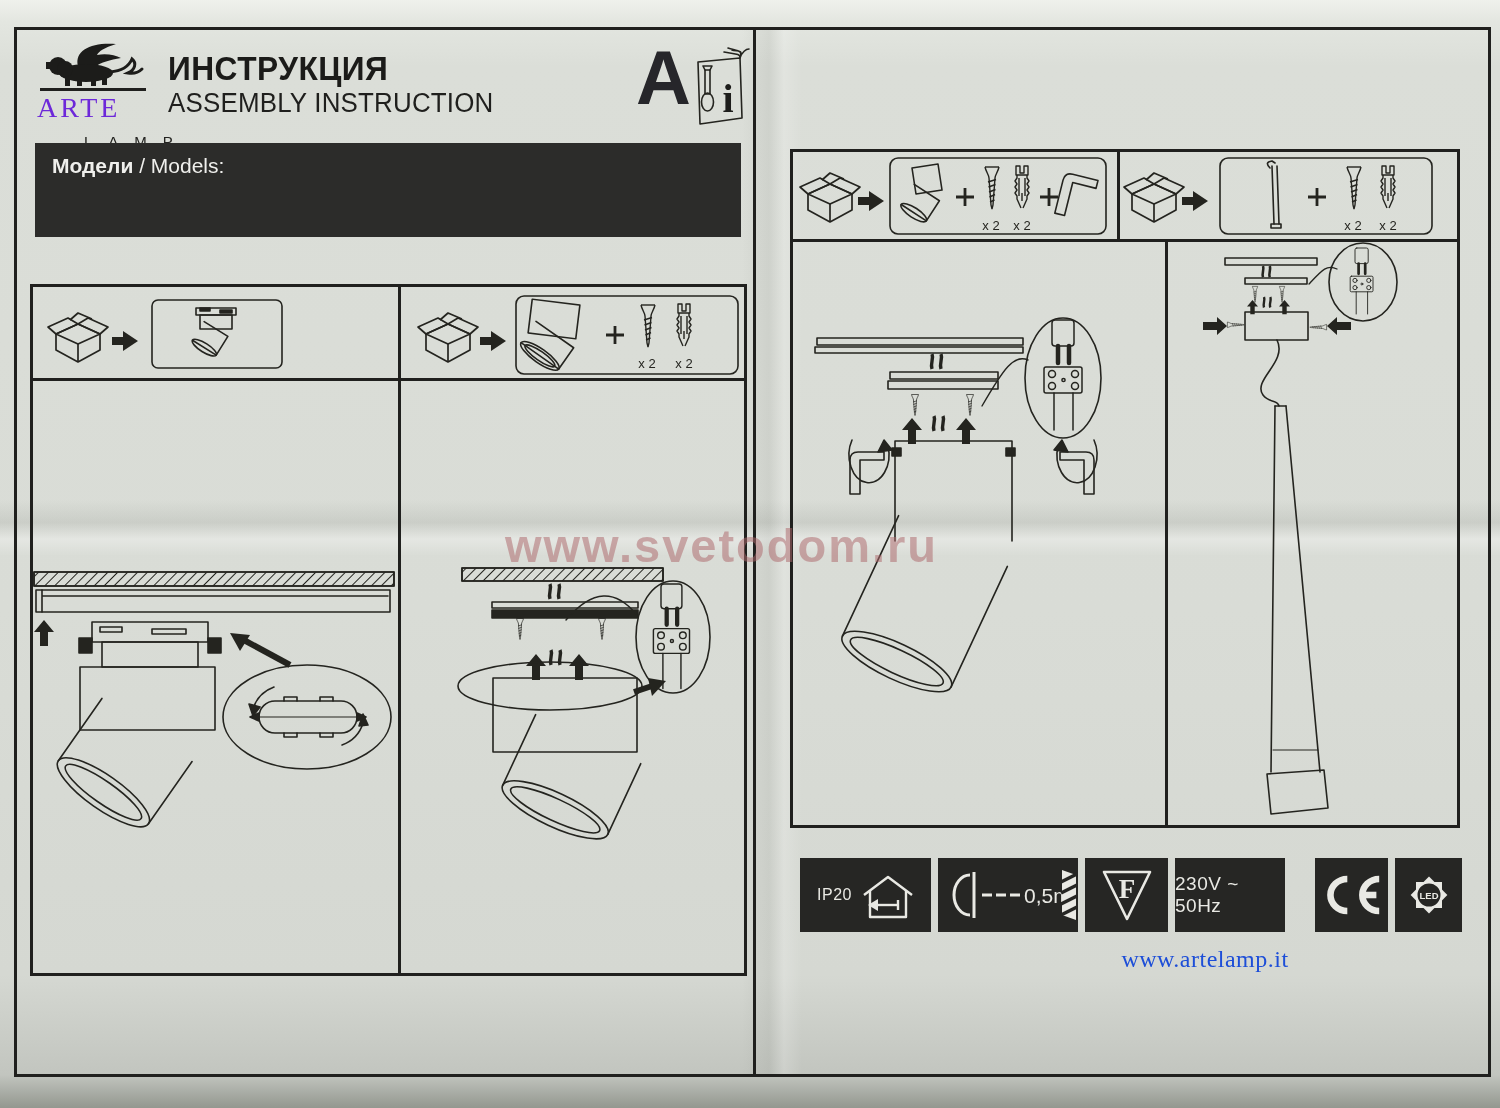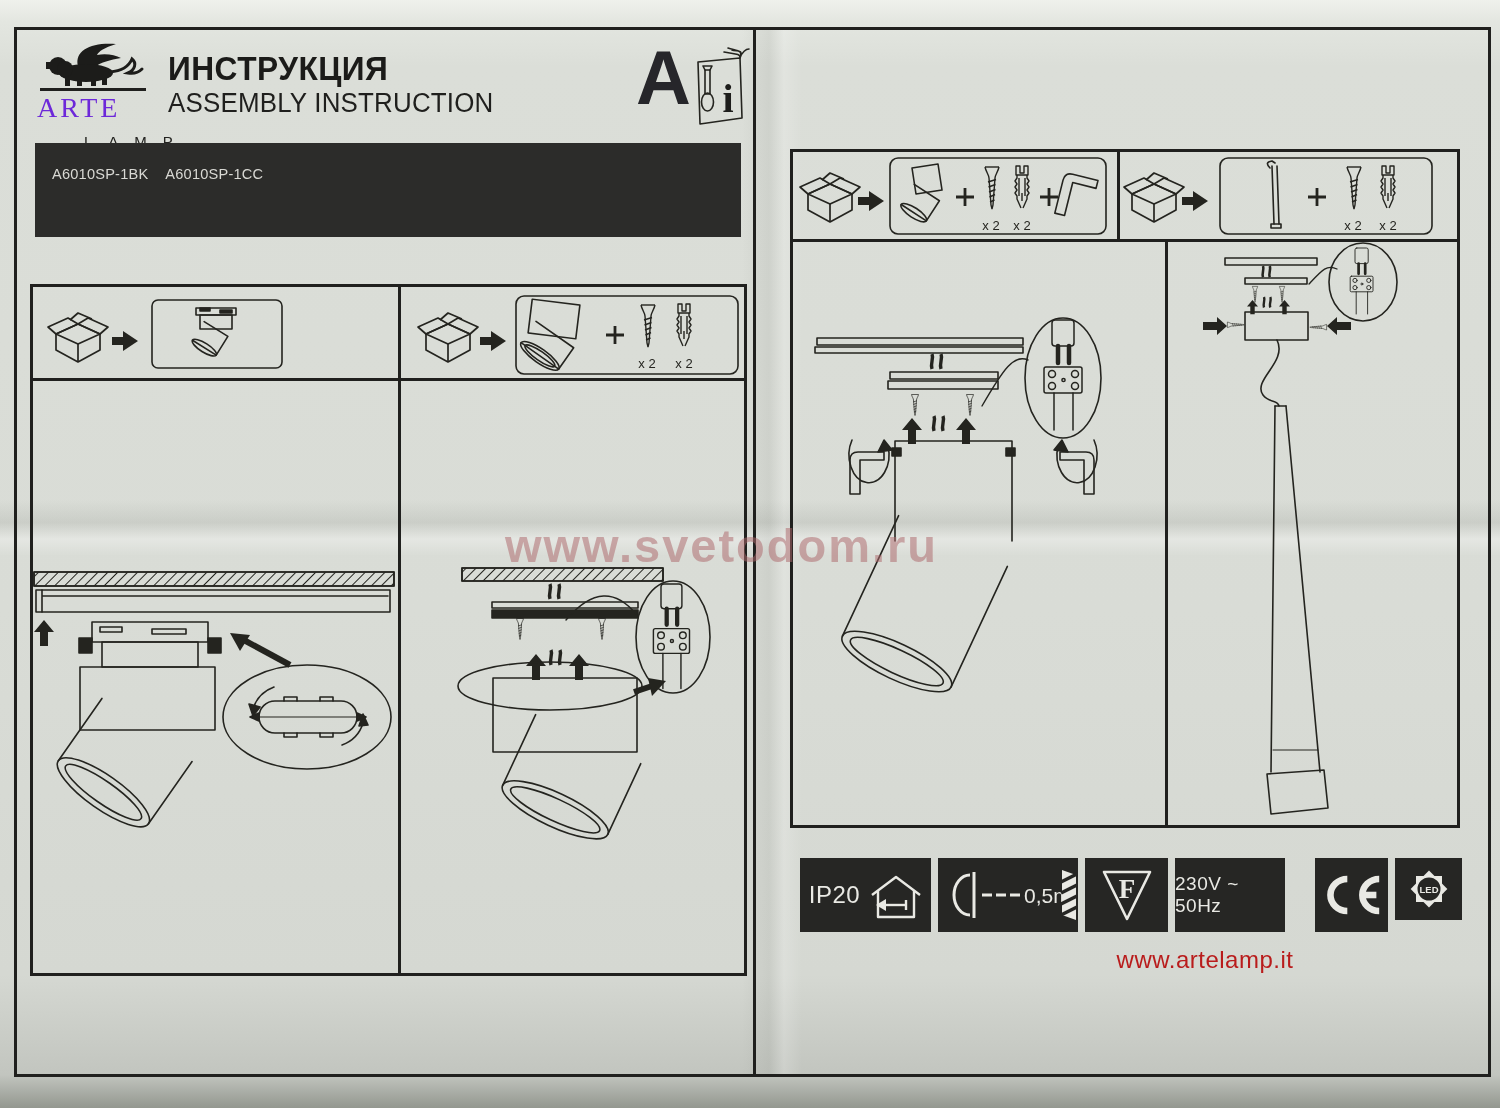--- a/index.html
+++ b/index.html
@@ -22,23 +22,23 @@
   
   .models-bar{background:#2c2c2a;color:#e6e6e1;padding:11px 16px 0 17px;box-sizing:border-box;}
   .models-label{font-size:21px;color:#efefec;}
   .models-label b{font-weight:700;}
   .models-row{display:flex;gap:15px;font-size:14.6px;letter-spacing:.2px;color:#d9d9d4;margin-top:11px;}
   .models-row.second{gap:17px;margin-top:12px;}
   
   .watermark{font-size:47px;font-weight:700;letter-spacing:2px;color:rgba(173,104,108,.52);white-space:nowrap;}
   
   .badge{background:#262624;color:#e9e9e4;display:flex;align-items:center;justify-content:center;box-sizing:border-box;}
-  .badge-text{font-size:24px;letter-spacing:.5px;color:#e9e9e4;}
-  
-  .footer-url{font-family:Liberation Sans, sans-serif;font-size:24px;color:#b91c1c;letter-spacing:.5px;}
+  .badge-text{font-size:16px;letter-spacing:.5px;color:#e9e9e4;}
+  
+  .footer-url{font-family:Liberation Serif, serif;font-size:24px;color:#1d4ed8;letter-spacing:.5px;}
   
   .crease-h{left:0;width:1500px;pointer-events:none;}
   .noclick{pointer-events:none;}
 </style>
 </head>
 <body>
 
 <svg width="0" height="0" class="abs" style="left:0;top:0" aria-hidden="true">
  <defs>
   <g id="d-box" fill="none" stroke="#24241f" stroke-width="1.7" stroke-linejoin="round">
@@ -115,24 +115,21 @@
     <path d="M10,18 L52,14 L54,74 L12,80 Z"></path>
     <path d="M52,14 C54,8 58,5 61,5 M52,14 C56,4 48,8 44,6 M52,14 C55,6 50,7 40,4 M52,14 C53,9 44,10 36,8"></path>
     <rect x="17" y="26" width="5" height="24"></rect>
     <path d="M17,26 l-2,-4 h9 l-2,4"></path>
     <ellipse cx="19.5" cy="58" rx="6" ry="9"></ellipse>
   </g>
   <text x="40" y="68" font-family="Liberation Serif, serif" font-size="40" font-weight="700" fill="#1d1d1b" text-anchor="middle">i</text>
 </svg>
 
 <div class="abs models-bar" style="left:35px;top:143px;width:706px;height:94px;">
-  <div class="models-row second">
-    <span>A6010SP-1BK</span>
-    <span>A6010SP-1CC</span>
-  </div>
+  <div class="models-label"><b>Модели</b><span> / Models:</span></div>
 </div>
 
 <div class="abs frame" style="left:30px;top:284px;width:711px;height:686px;"></div>
 <div class="abs ink" style="left:398px;top:284px;width:3px;height:692px;"></div>
 <div class="abs ink" style="left:30px;top:378px;width:717px;height:3px;"></div>
 
 <svg class="abs" style="left:48px;top:296px" width="250" height="76" viewBox="0 0 250 76">
   <use href="#d-box" x="0" y="12"></use>
   <use href="#d-arrow" x="64" y="32"></use>
   <rect x="104" y="4" width="130" height="68" rx="6" class="lineart"></rect>
@@ -452,21 +449,21 @@
 <div class="abs badge" style="left:1315px;top:858px;width:73px;height:74px;">
   <svg width="60" height="44" viewBox="0 0 64 44">
     <g fill="none" stroke="#e9e9e4" stroke-width="7">
       <path d="M27,5 A18,17 0 1 0 27,39"></path>
       <path d="M61,5 A18,17 0 1 0 61,39"></path>
       <path d="M45,22 h13"></path>
     </g>
   </svg>
 </div>
 
-<div class="abs badge" style="left:1395px;top:858px;width:67px;height:62px;text-decoration:underline;">
+<div class="abs badge" style="left:1395px;top:858px;width:67px;height:74px;text-decoration:underline;">
   <svg width="56" height="56" viewBox="0 0 56 56">
     <rect x="15" y="15" width="26" height="26" fill="#e9e9e4"></rect>
     <rect x="15" y="15" width="26" height="26" fill="#e9e9e4" transform="rotate(45 28 28)"></rect>
     <circle cx="28" cy="28" r="12.5" fill="#262624" stroke="#e9e9e4" stroke-width="2"></circle>
     <text x="28" y="32" font-size="9.5" font-weight="700" fill="#e9e9e4" text-anchor="middle">LED</text>
   </svg>
 </div>
 
 <div class="abs footer-url" style="left:1005px;top:946px;width:400px;text-align:center;">www.artelamp.it</div>
 

